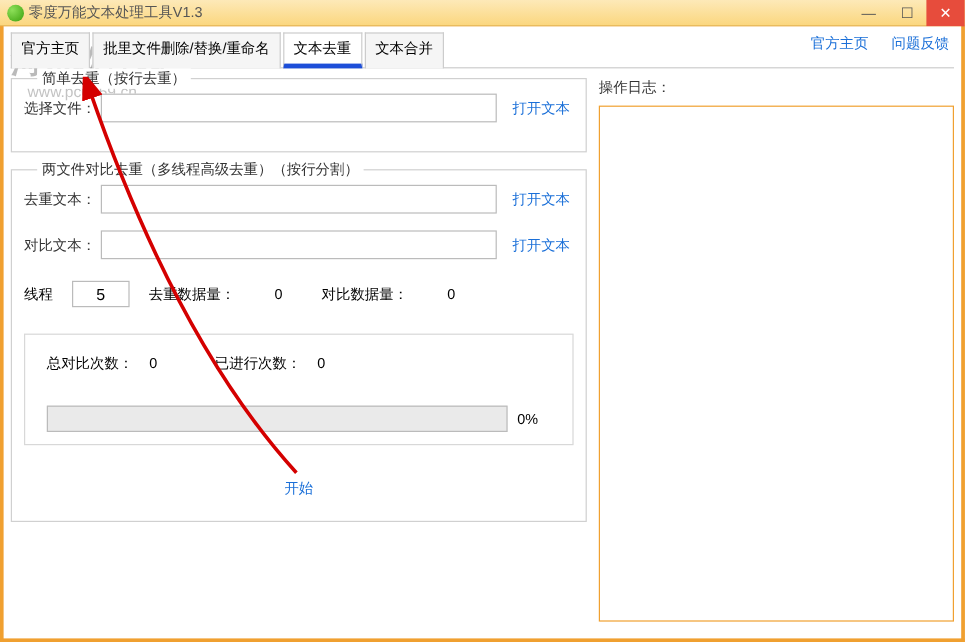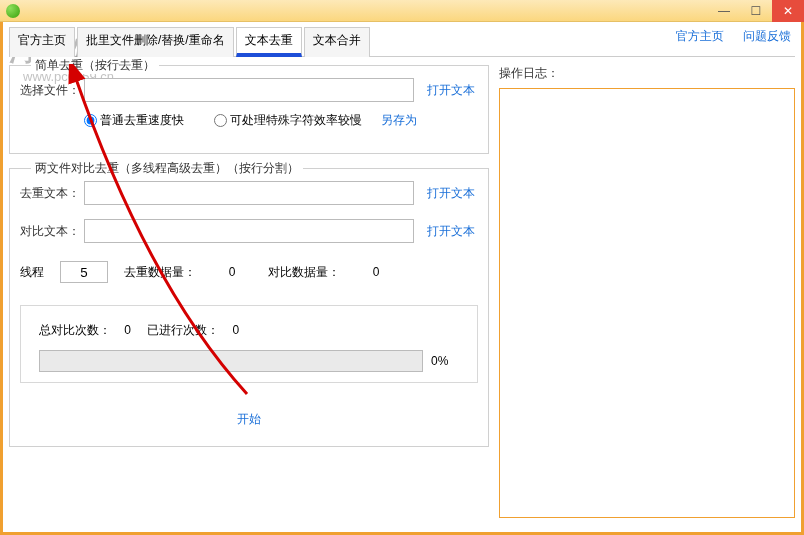--- a/index.html
+++ b/index.html
@@ -25,38 +25,39 @@
 .row { display: flex; align-items: center; margin-bottom: 10px; }
 .row label.lbl { width: 64px; text-align: left; color: #333; }
 .row input[type=text] { flex: 1; height: 24px; border: 1px solid #bbb; padding: 0 4px; }
 .linkbtn { color: #1a6fd8; margin-left: 10px; width: 54px; text-align: center; cursor: pointer; }
 .radios { margin-left: 64px; display: flex; align-items: center; gap: 30px; }
 .radios label { display: flex; align-items: center; gap: 3px; }
 .statsrow { display: flex; align-items: center; gap: 16px; margin-top: 6px; }
 .statsrow .sm-input { width: 48px; height: 22px; border: 1px solid #bbb; text-align: center; }
 .statsrow .val { width: 40px; text-align: center; }
 .inner-stats { border: 1px solid #d8d8d8; margin-top: 22px; padding: 16px 18px 10px; }
-.inner-stats .r1 { display: flex; gap: 16px; margin-bottom: 11px; }
+.inner-stats .r1 { display: flex; gap: 48px; margin-bottom: 26px; }
 .progress-wrap { display: flex; align-items: center; }
 .progress { flex: 1; height: 22px; border: 1px solid #bbb; background: #eaeaea; }
 .pct { margin-left: 8px; width: 28px; }
 .start-row { text-align: center; margin-top: 24px; }
 .start-row .startbtn { color: #1a6fd8; cursor: pointer; display: inline-block; padding: 4px 12px; }
 .log-label { margin-bottom: 6px; color: #333; }
 .log-area { border: 1px solid #f0a030; height: 430px; background: #fff; }
 .watermark { position: absolute; top: 12px; left: 6px; opacity: 0.5; pointer-events: none; }
 .watermark .big { font-size: 26px; font-weight: bold; color: #777; font-family: SimHei, sans-serif; }
 .watermark .small { font-size: 13px; color: #888; margin-left: 14px; }
 .arrow-svg { position: absolute; top: 42px; left: 54px; pointer-events: none; }
 </style>
 </head>
 <body>
 
 <div class="titlebar">
   <span class="app-icon"></span>
+  <span class="title">零度万能文本处理工具V1.3</span>
 </div>
 <div class="winbtns">
   <div class="winbtn">—</div>
   <div class="winbtn">☐</div>
   <div class="winbtn close">✕</div>
 </div>
 
 <div class="outer-border">
 <div class="client">
 
@@ -79,33 +80,20 @@
 
   <div class="content">
     <div class="left">
 
       <div class="group">
         <span class="group-title">简单去重（按行去重）</span>
         <div class="row">
           <label class="lbl">选择文件：</label>
           <input type="text" style="">
           <span class="linkbtn">打开文本</span>
-        </div>
-        <div class="row">
-          <div class="radios">
-            <label>
-                  <input type="radio" name="m" checked="" style=""> 
-                  <span>普通去重速度快</span>
-                </label>
-            <label>
-                  <input type="radio" name="m" style=""> 
-                  <span>可处理特殊字符效率较慢</span>
-                </label>
-          </div>
-          <span class="linkbtn">另存为</span>
         </div>
       </div>
 
       <div class="group">
         <span class="group-title">两文件对比去重（多线程高级去重）（按行分割）</span>
 
         <div class="row">
           <label class="lbl">去重文本：</label>
           <input type="text" style="">
           <span class="linkbtn">打开文本</span>

